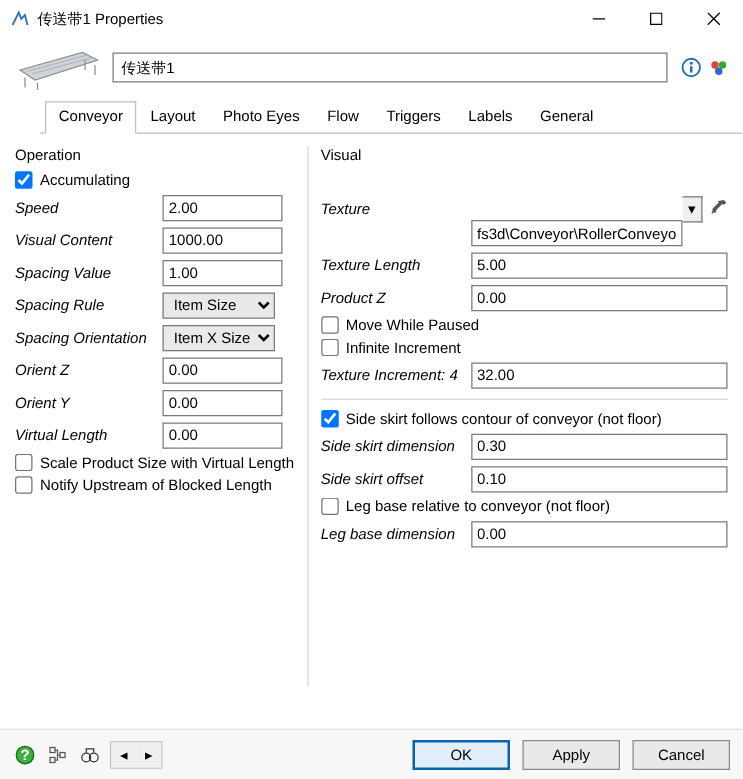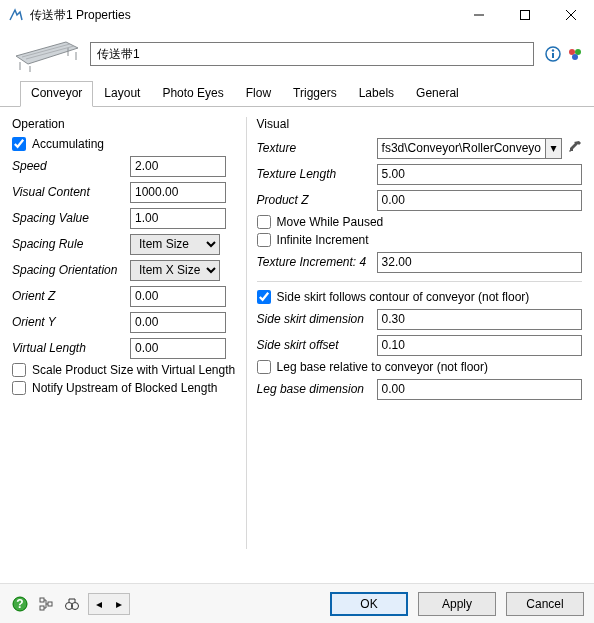--- a/index.html
+++ b/index.html
@@ -5,21 +5,21 @@
   * { box-sizing: border-box; font-family: "Segoe UI", Tahoma, sans-serif; font-size: 12px; }
   body { margin: 0; background: #fff; width: 594px; height: 623px; overflow: hidden; color: #000; }
   .titlebar { height: 30px; display: flex; align-items: center; padding-left: 8px; background: #fff; }
   .titlebar .app-icon { width: 16px; height: 16px; margin-right: 6px; }
   .titlebar .title { flex: 1; }
   .winbtn { width: 46px; height: 30px; display: flex; align-items: center; justify-content: center; }
   .header { display: flex; align-items: center; padding: 6px 10px 8px 10px; }
   .conv-img { width: 70px; height: 36px; }
   .name-input { flex: 1; height: 24px; border: 1px solid #7a7a7a; padding: 2px 6px; margin: 0 6px 0 10px; background:#fff; }
   .hdr-icon { width: 18px; height: 18px; margin-left: 4px; }
-  .tabs { display: flex; border-bottom: 1px solid #bfbfbf; padding: 0 20px; }
+  .tabs { display: flex; border-bottom: 1px solid #bfbfbf; padding: 0 4px; margin-left: 32px; }
   .tab { padding: 4px 10px 6px 10px; position: relative; top: 1px; border: 1px solid transparent; }
   .tab.active { border: 1px solid #bfbfbf; border-bottom: 1px solid #fff; background: #fff; }
   .body { display: flex; padding: 10px 12px 8px 12px; height: 450px; }
   .col { flex: 1; }
   .col.left { border-right: 1px solid #d8d8d8; padding-right: 6px; }
   .col.right { padding-left: 10px; }
   .grp-title { margin-bottom: 6px; }
   .row { display: flex; align-items: center; margin: 4px 0; min-height: 22px; }
   .row label.lbl { width: 118px; font-style: italic; }
   .row.right label.lbl { width: 120px; }
@@ -30,21 +30,21 @@
   .chk input { margin: 0 6px 0 0; width:14px; height:14px; }
   .hr { border-top: 1px solid #d8d8d8; margin: 8px 0; }
   .footer { position: absolute; bottom: 0; left: 0; right: 0; height: 40px; border-top: 1px solid #e0e0e0; display: flex; align-items: center; padding: 0 10px; background:#f7f7f7; }
   .ftr-icon { width: 20px; height: 20px; margin-right: 6px; display:flex; align-items:center; justify-content:center; }
   .nav { display: flex; border: 1px solid #bfbfbf; }
   .nav div { width: 20px; height: 20px; display:flex; align-items:center; justify-content:center; background:#efefef; }
   .spacer { flex: 1; }
   .btn { min-width: 78px; height: 24px; margin-left: 10px; border: 1px solid #8a8a8a; background: #e9e9e9; }
   .btn.primary { border: 2px solid #0a64ad; background: #e3eefb; }
   .tex-row { display:flex; align-items:center; }
-  .tex-sel { flex:1; height:21px; border:1px solid #7a7a7a; background:#fff; display:flex; align-items:center; padding:0 4px; overflow:hidden; white-space:nowrap; }
+  .tex-sel { flex:1; height:21px; border:1px solid #7a7a7a; background:#fff; display:flex; align-items:center; padding:0 4px; overflow:hidden; white-space:nowrap;margin-top:39px; }
   .tex-dd { width:16px; height:21px; border:1px solid #7a7a7a; border-left:none; display:flex; align-items:center; justify-content:center; background:#efefef; }
 </style>
 </head>
 <body>
 
 <div class="titlebar">
   <span class="app-icon">
     <svg viewBox="0 0 16 16">
         <path d="M2 13 L7 3 L9 8 L12 5 L14 13" fill="none" stroke="#2e74b5" stroke-width="1.5"></path>
       </svg>

